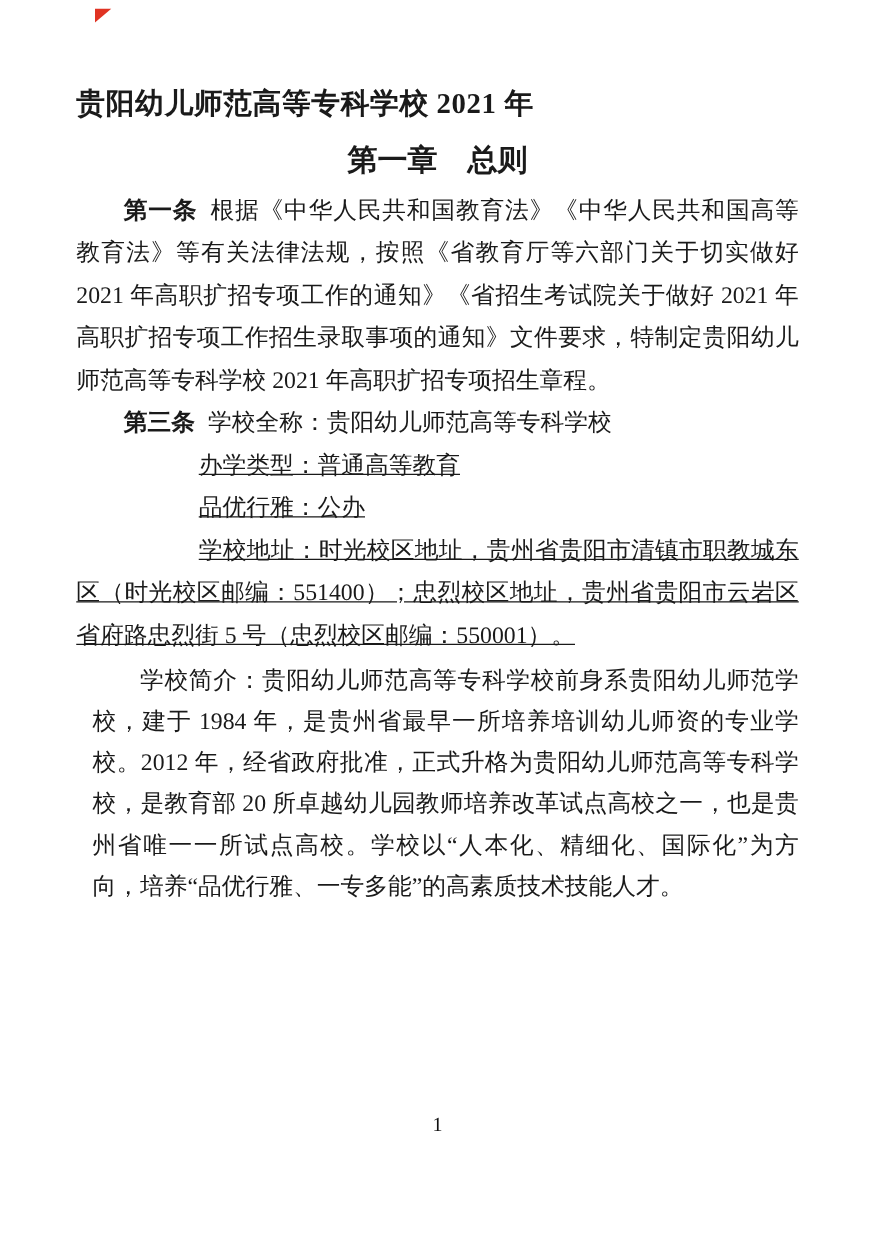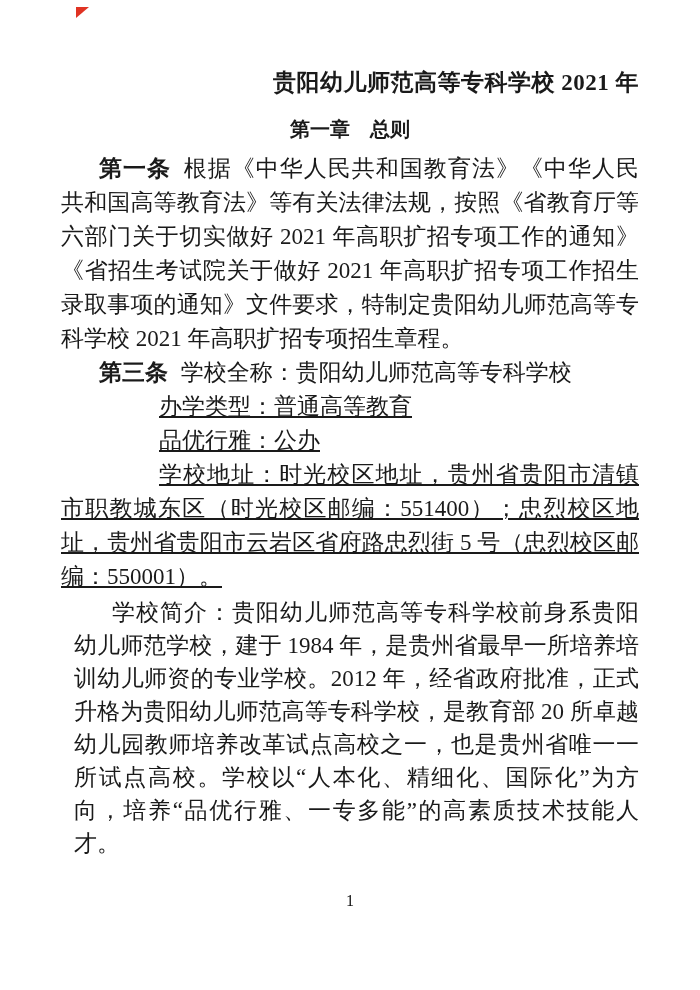--- a/index.html
+++ b/index.html
@@ -17,38 +17,38 @@
     width: 578px;
   }
   .corner-mark {
     position: absolute;
     left: 76px; top: 7px;
     width: 0; height: 0;
     border-top: 11px solid #e03323;
     border-right: 13px solid transparent;
   }
   .doc-title {
-    text-align: right;
+    text-align: left;
     font-weight: bold;
     font-size: 23px;
     line-height: 34px;
     letter-spacing: 0.5px;
     margin: 0 0 14px 0;
   }
   .chapter-heading {
     text-align: center;
     font-weight: bold;
-    font-size: 20px;
+    font-size: 24px;
     line-height: 30px;
     margin: 6px 0 8px 0;
   }
   .chapter-heading.second { margin-top: 8px; margin-bottom: 6px; }
   p.body {
     margin: 0;
-    font-size: 23px;
+    font-size: 19px;
     line-height: 34px;
     text-align: justify;
     text-justify: inter-ideograph;
   }
   p.indent2 { text-indent: 38px; }
   p.a3-item { text-indent: 98px; text-decoration: underline; }
   p.intro { text-indent: 38px; line-height: 33px; margin-top: 2px; margin-left: 13px; }
   .article-label {
     font-weight: bold;
     margin-right: 0.55em;

